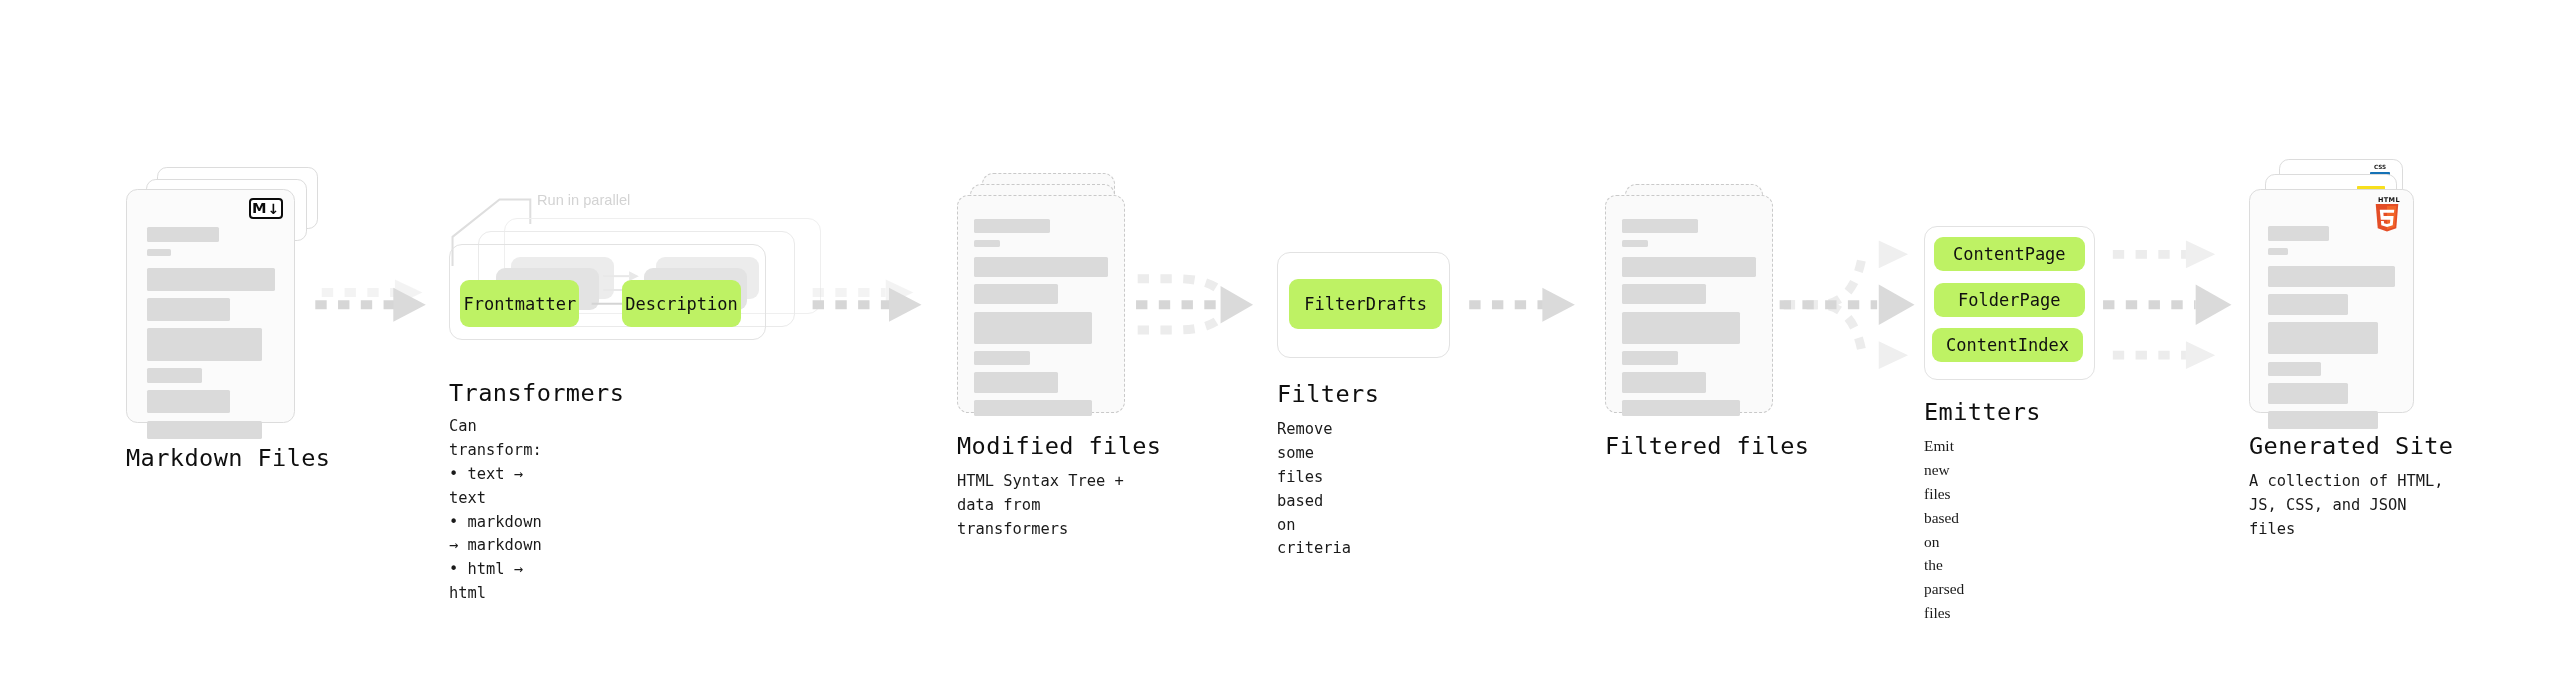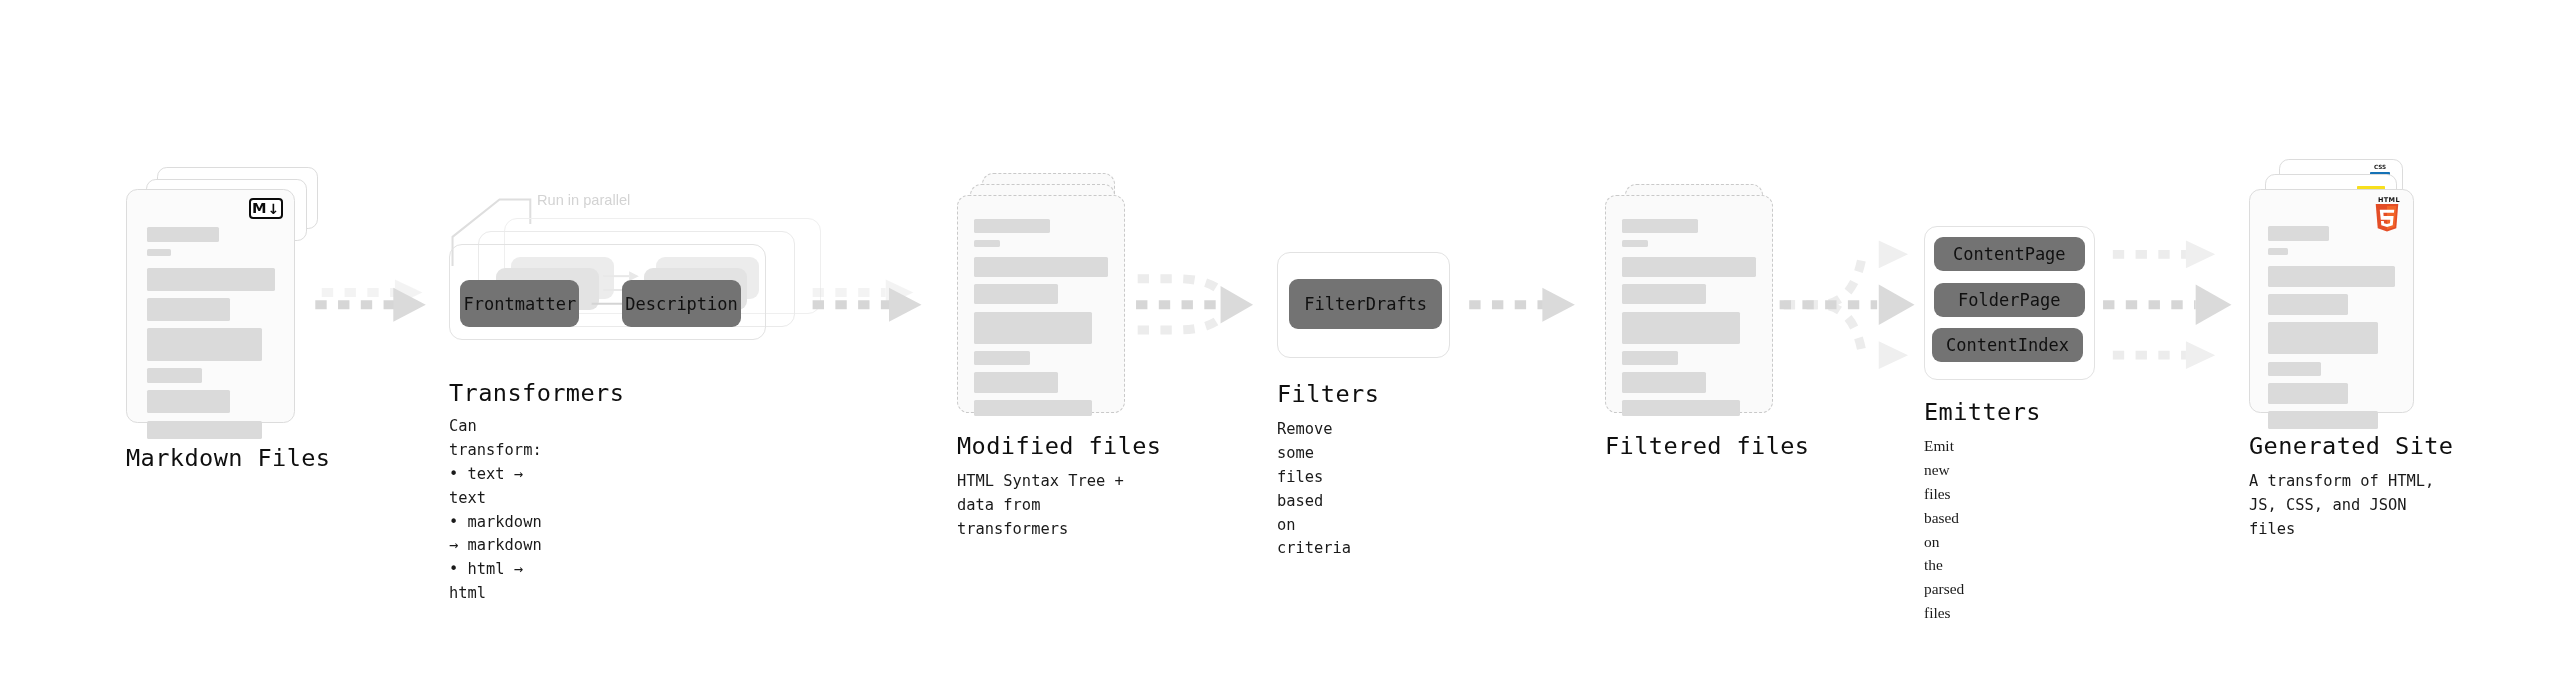--- a/index.html
+++ b/index.html
@@ -107,21 +107,21 @@
 
   
   .groupbox {
     position: absolute;
     border: 1.6px solid #e2e2e2;
     border-radius: 13px;
     background: transparent;
   }
   .chip {
     position: absolute;
-    background: #737373;
+    background: #bef264;
     border-radius: 9px;
     display: flex;
     align-items: center;
     justify-content: center;
     font-family: "DejaVu Sans Mono", "Liberation Mono", monospace;
     font-size: 17px;
     color: #101010;
     white-space: nowrap;
   }
   .chip.ghost1 { background: #e3e3e3; color: transparent; }
@@ -305,21 +305,21 @@
           <div class="ln" style="width:100%;height:21px;"></div>
           <div class="ln" style="width:63%;height:21px;"></div>
           <div class="ln" style="width:87%;height:32px;"></div>
           <div class="ln" style="width:42%;height:14px;"></div>
           <div class="ln" style="width:63%;height:21px;"></div>
           <div class="ln" style="width:87%;height:18px;"></div>
         </div>
       </div>
     </div>
     <div class="stage-title" style="position:absolute; left:0px; top:432px;">Generated Site</div>
-    <div class="stage-sub" style="position:absolute; left:0px; top:461px;">A transform of HTML,
+    <div class="stage-sub" style="position:absolute; left:0px; top:461px;">A collection of HTML,
 JS, CSS, and JSON files</div>
   </div>
 
   <svg class="layer" viewBox="0 0 3170 838" width="2576" height="681">
     <defs></defs>
 
     <g>
       <g opacity="0.45">
         <path d="M 396 360 L 486 360" stroke="#e6e6e6" stroke-width="11" stroke-dasharray="14 14" fill="none"></path>
         <polygon points="486,344 520,360 486,376" fill="#e6e6e6"></polygon>

